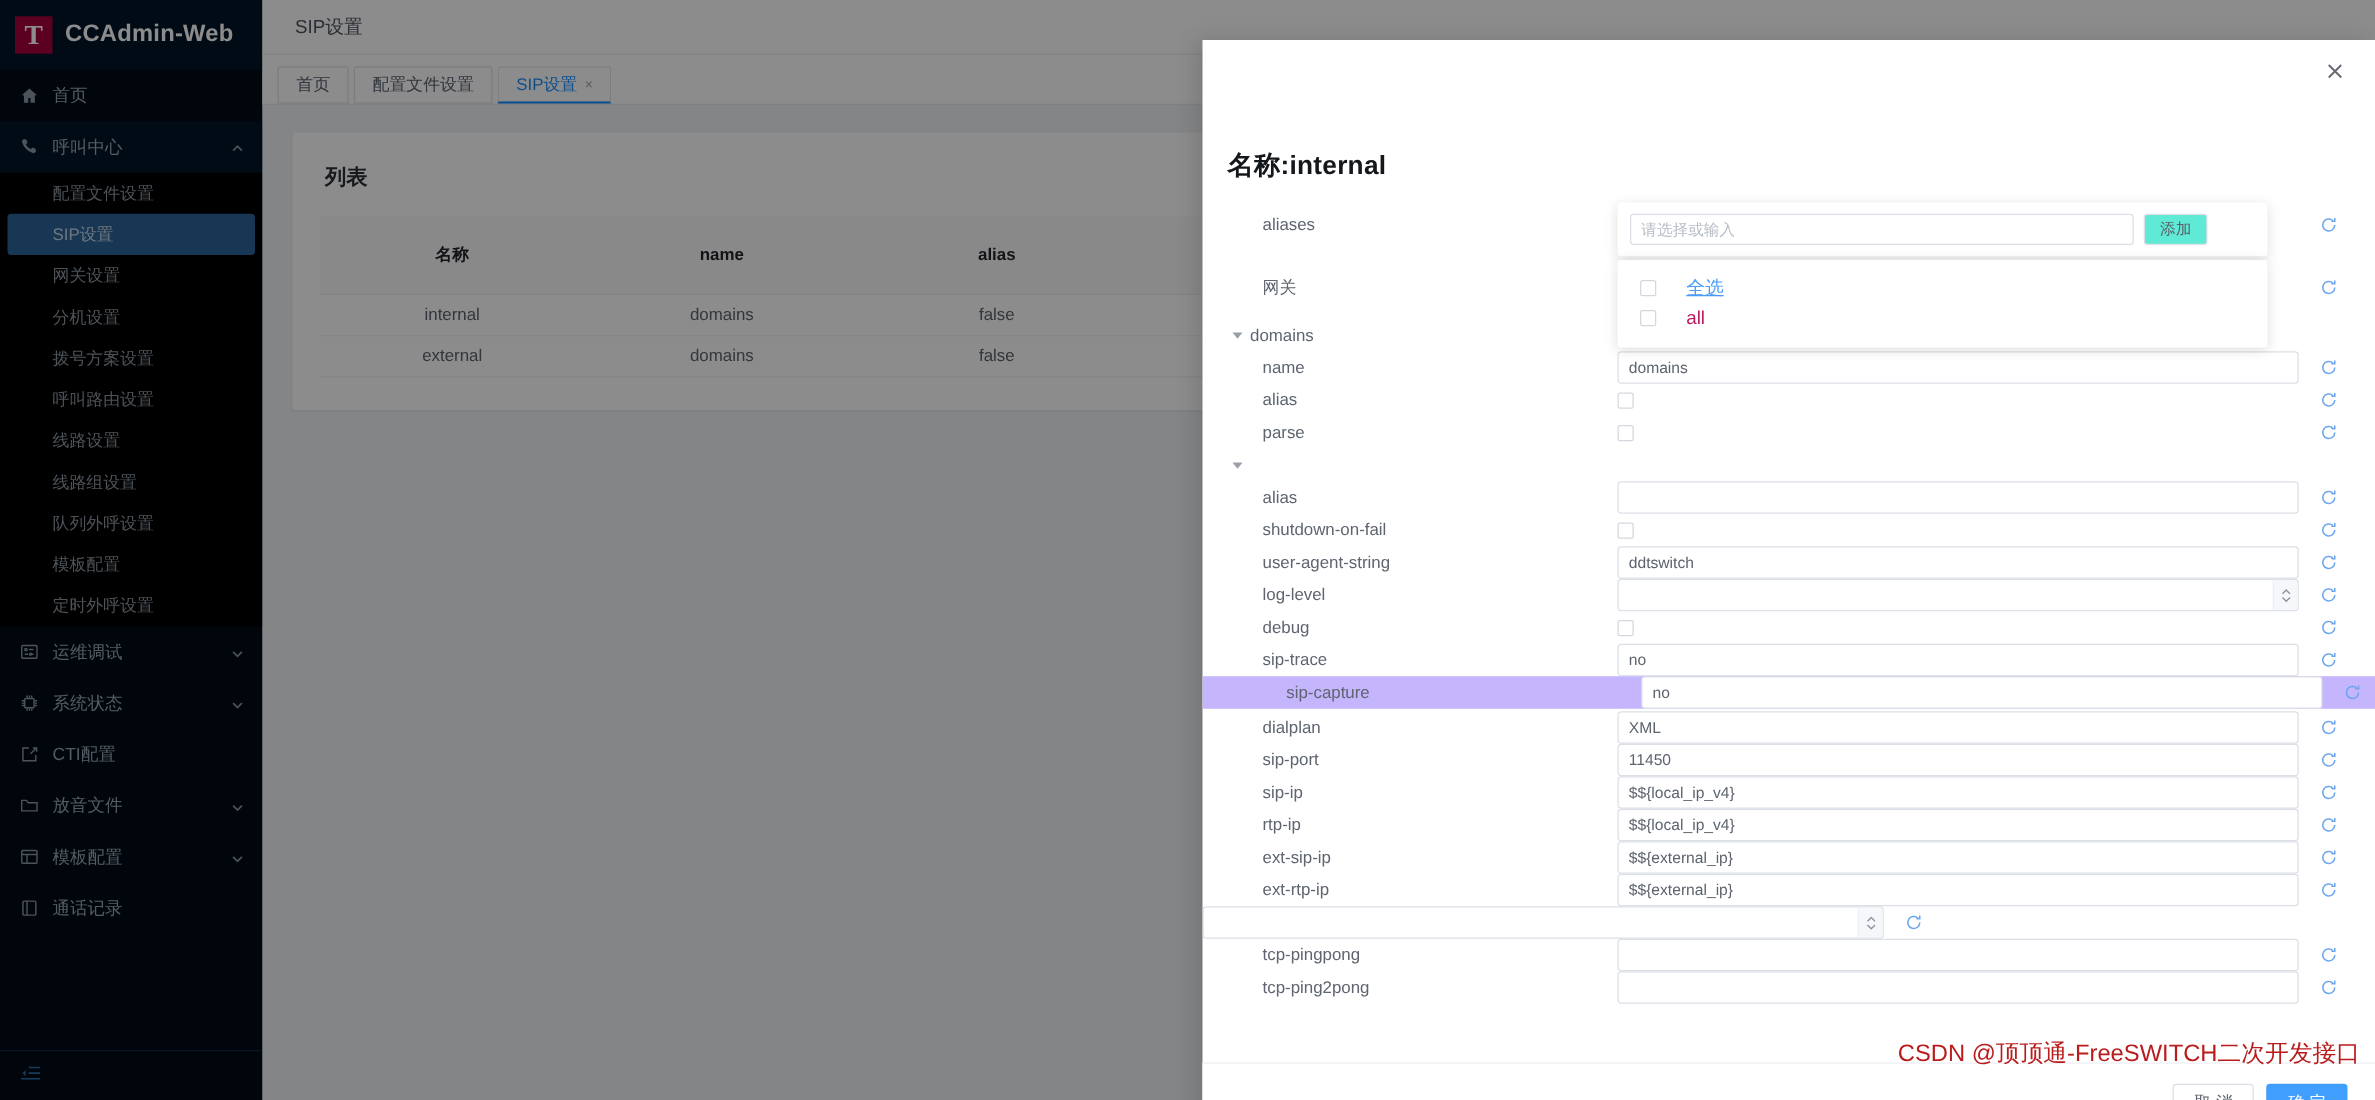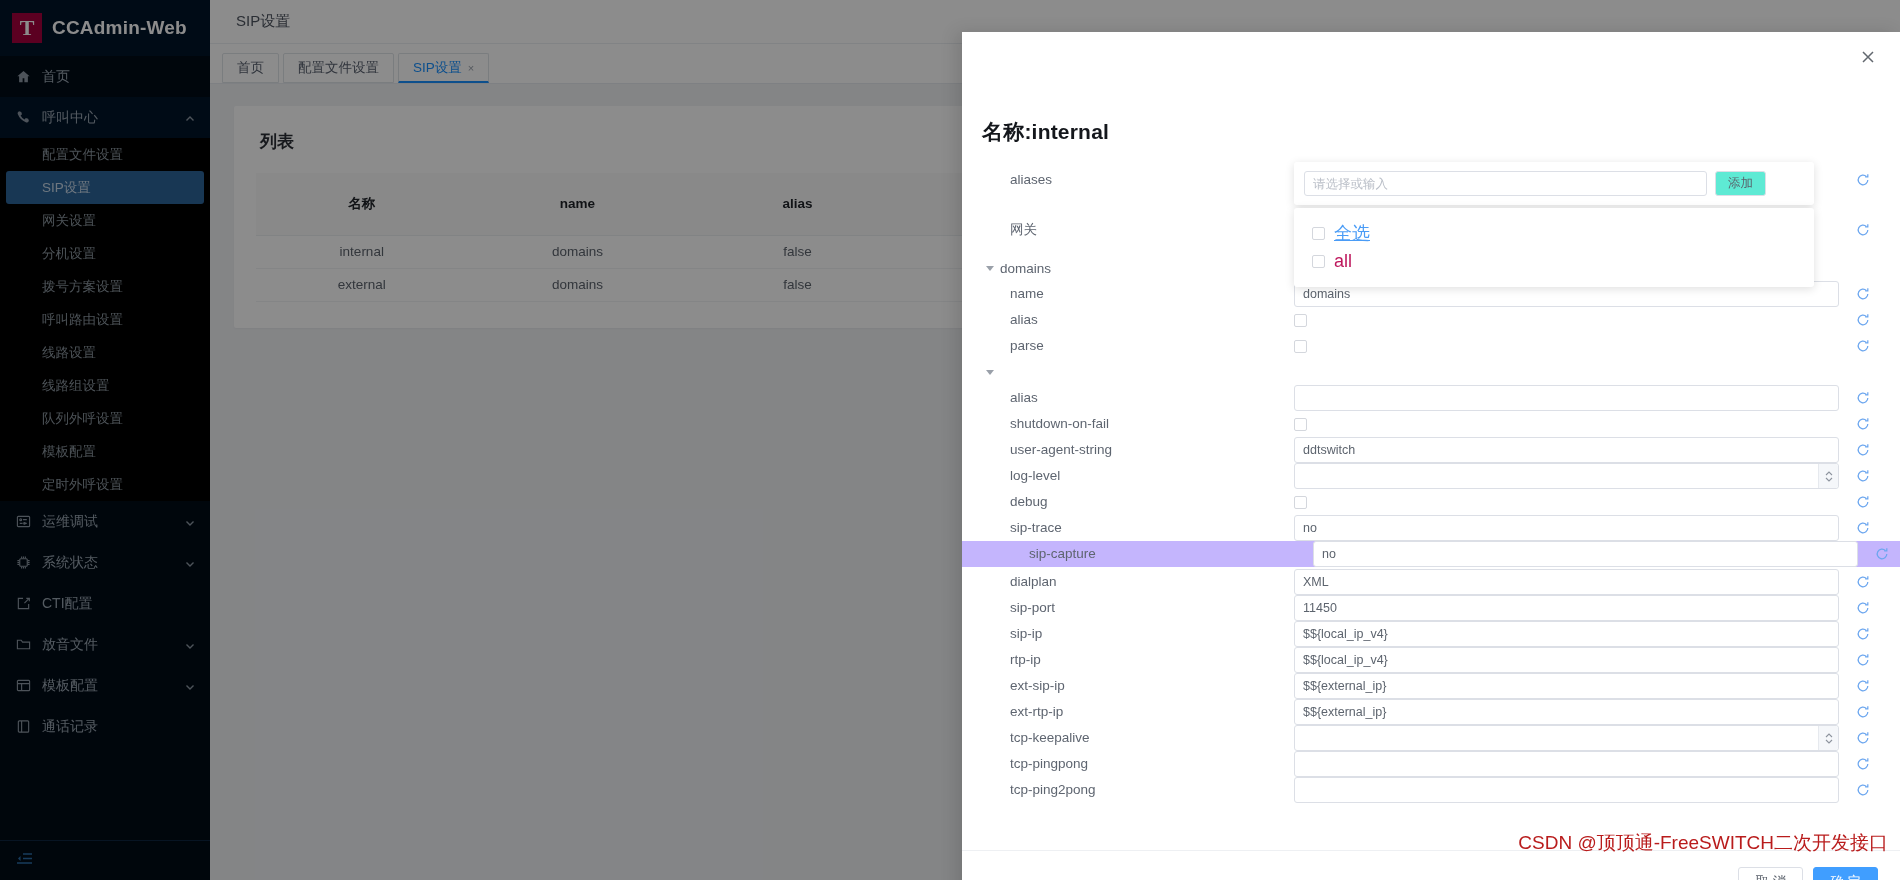--- a/index.html
+++ b/index.html
@@ -229,22 +229,22 @@
     cursor: pointer; line-height: 23px;
     font-family: "Liberation Sans", sans-serif;
   }
   .alias-list {
     position: absolute; left: 332px; top: 46px;
     width: 520px; background: #fff;
     box-shadow: 0 2px 10px rgba(0,0,0,.13);
     border-radius: 3px; padding: 10px 0 12px 0; z-index: 5;
   }
   .alias-opt {
-    display: flex; align-items: center; gap: 9px;
-    padding: 3px 0 3px 18px; font-size: 18px; cursor: pointer;
+    display: flex; align-items: center; gap: 24px;
+    padding: 3px 0 3px 18px; font-size: 15px; cursor: pointer;
   }
   .alias-opt.link { color: #4a9cf6; text-decoration: underline; }
   .alias-opt.plain { color: #be185d; }
 
   
   .drawer-footer {
     position: absolute; left: 0; bottom: 0;
     width: 938px; height: 62px;
     border-top: 1px solid #eef0f3; background: #fff;
     display: flex; align-items: center; justify-content: flex-end;
@@ -739,21 +739,20 @@
           <input class="inp" value="$${external_ip}" style="">
           <span class="refresh">
             <svg width="14" height="14" viewBox="0 0 16 16" fill="none" stroke="currentColor" stroke-width="1.4">
                 <path d="M13.5 8a5.5 5.5 0 1 1-1.7-4"></path>
                 <path d="M13.5 1.5V4.5H10.5"></path>
               </svg>
           </span>
         </div>
       </div>
       <div class="frow" style="height:21px">
-        <div class="flabel ind1">tcp-keepalive</div>
         <div class="fctl" style="position:relative">
           <span style="position:relative;display:inline-block">
             <input class="inp" style="width: 545px;" value="">
             <span class="spin">
               <svg width="8" height="5" viewBox="0 0 8 5" fill="none" stroke="currentColor" stroke-width="1.1">
                   <path d="M1 4 4 1l3 3"></path>
                 </svg>
               <svg width="8" height="5" viewBox="0 0 8 5" fill="none" stroke="currentColor" stroke-width="1.1">
                   <path d="M1 1 4 4l3-3"></path>
                 </svg>

